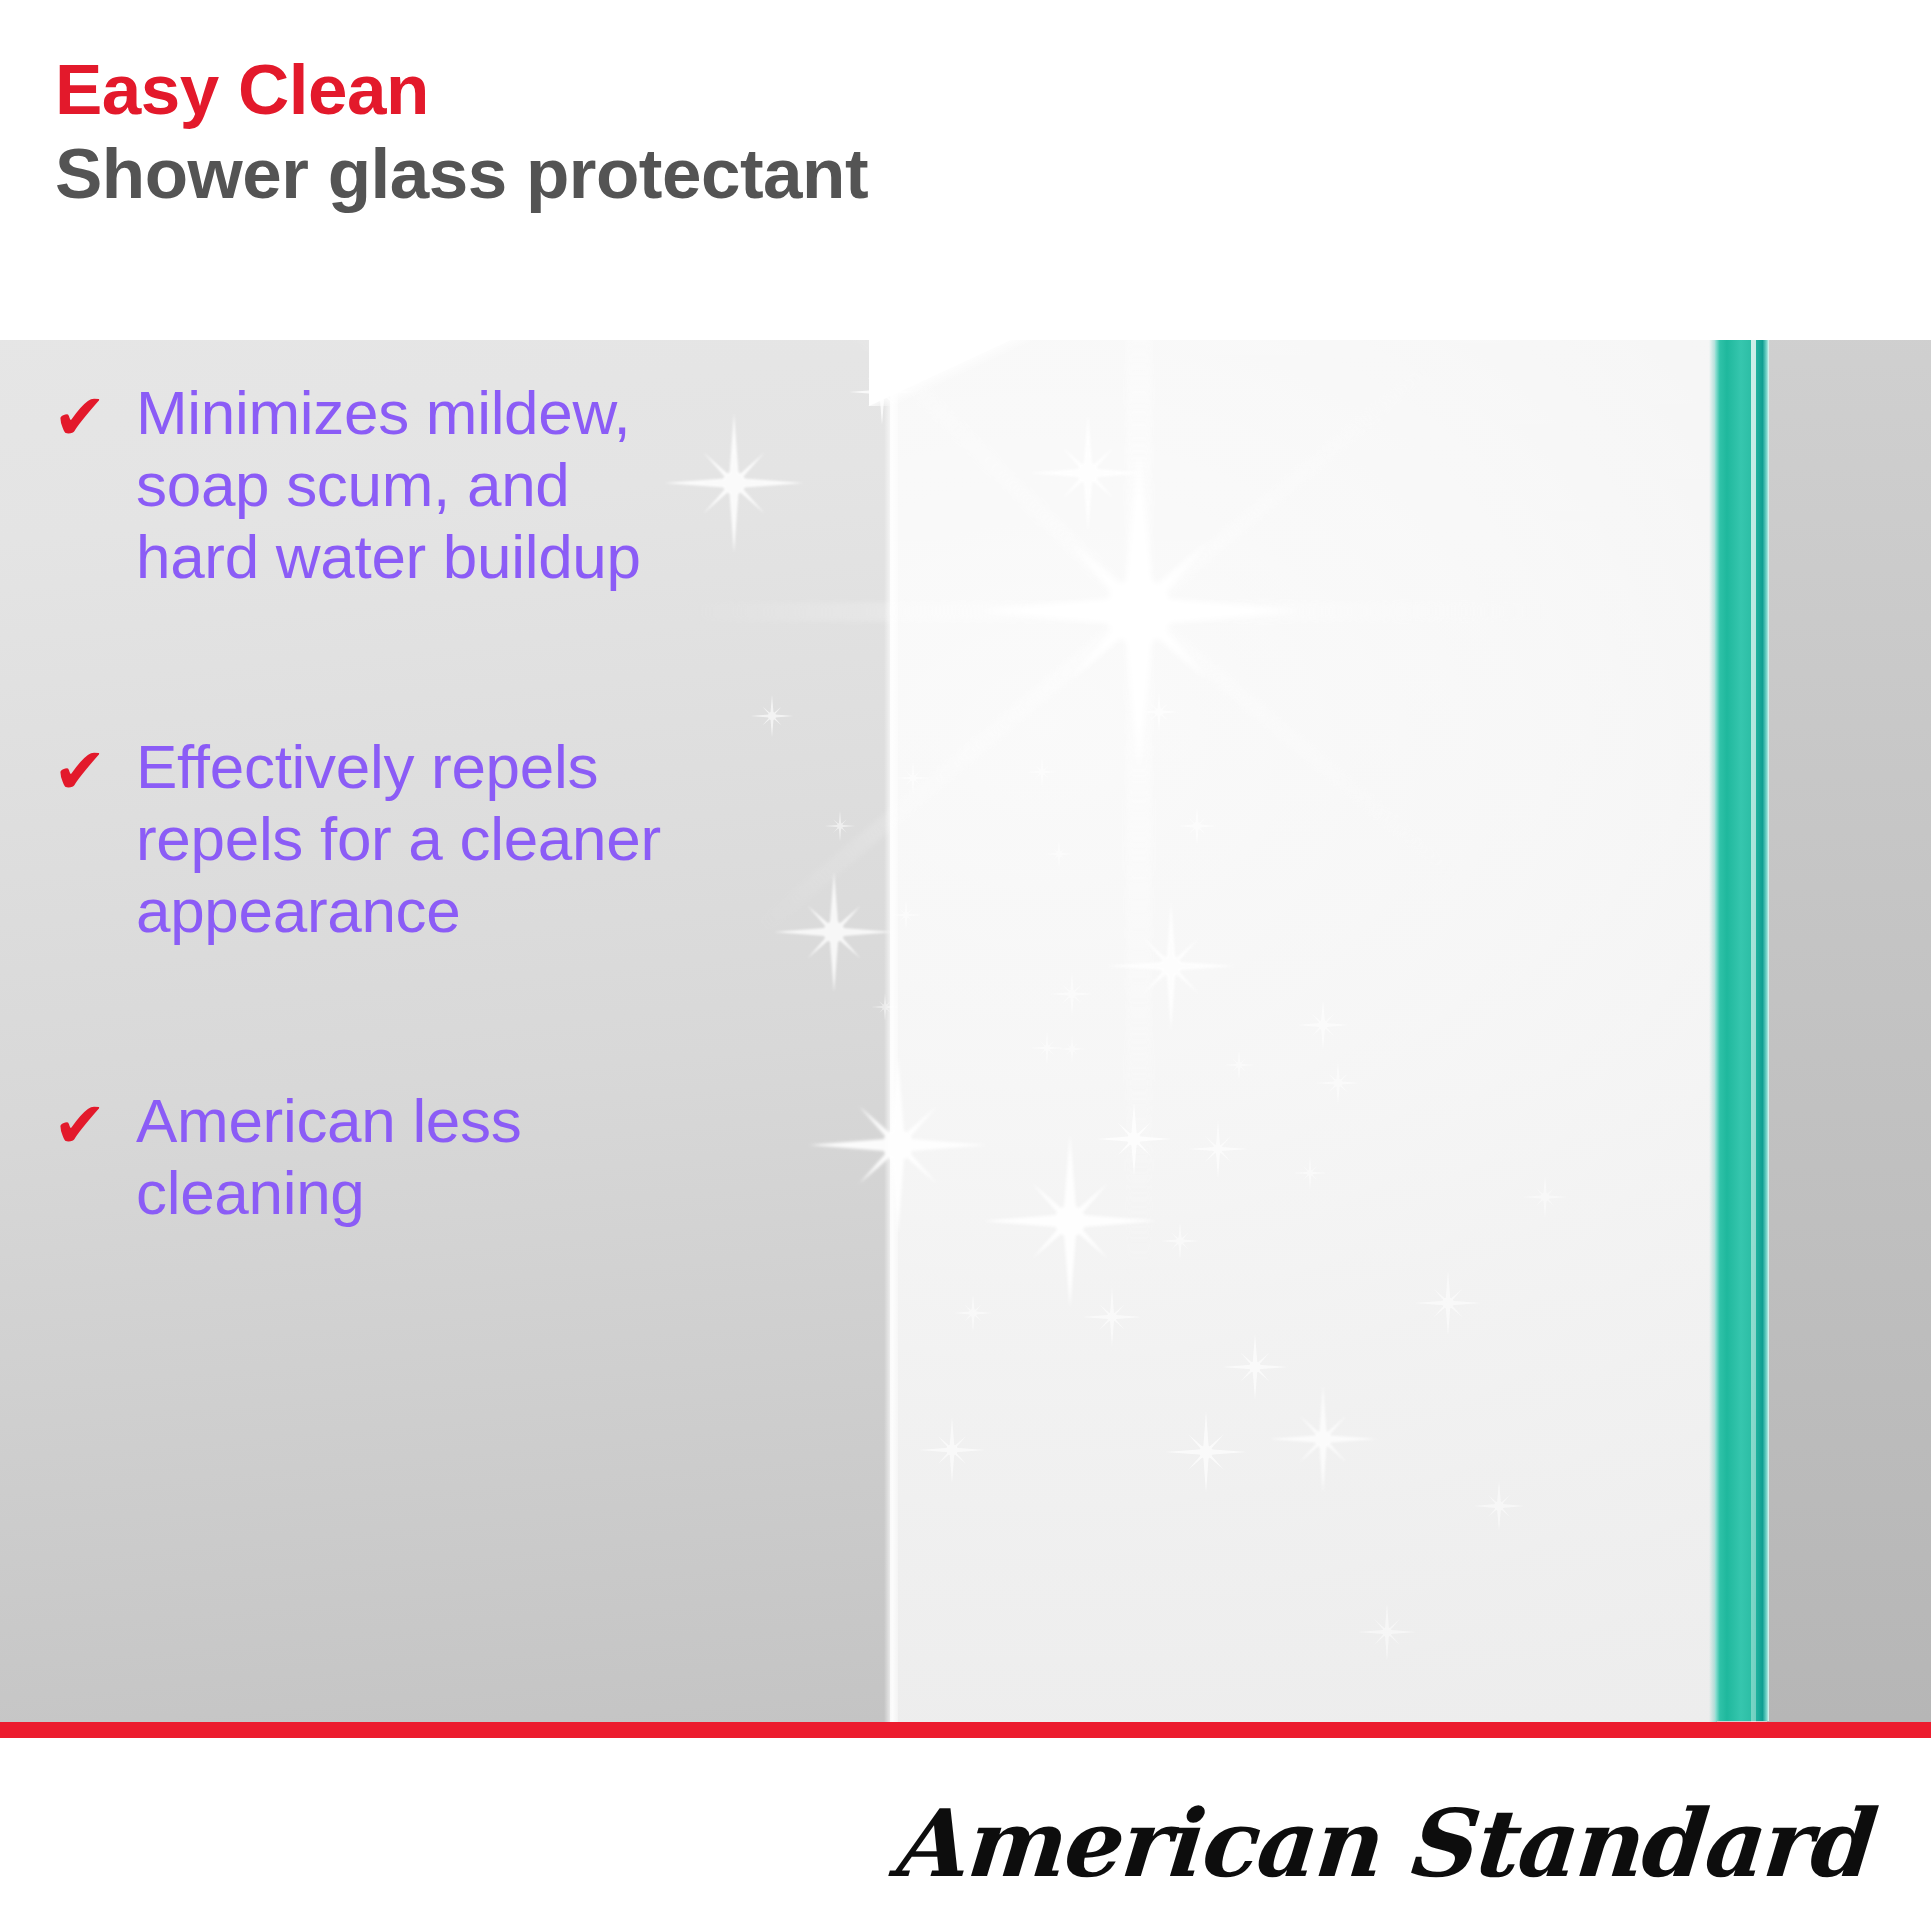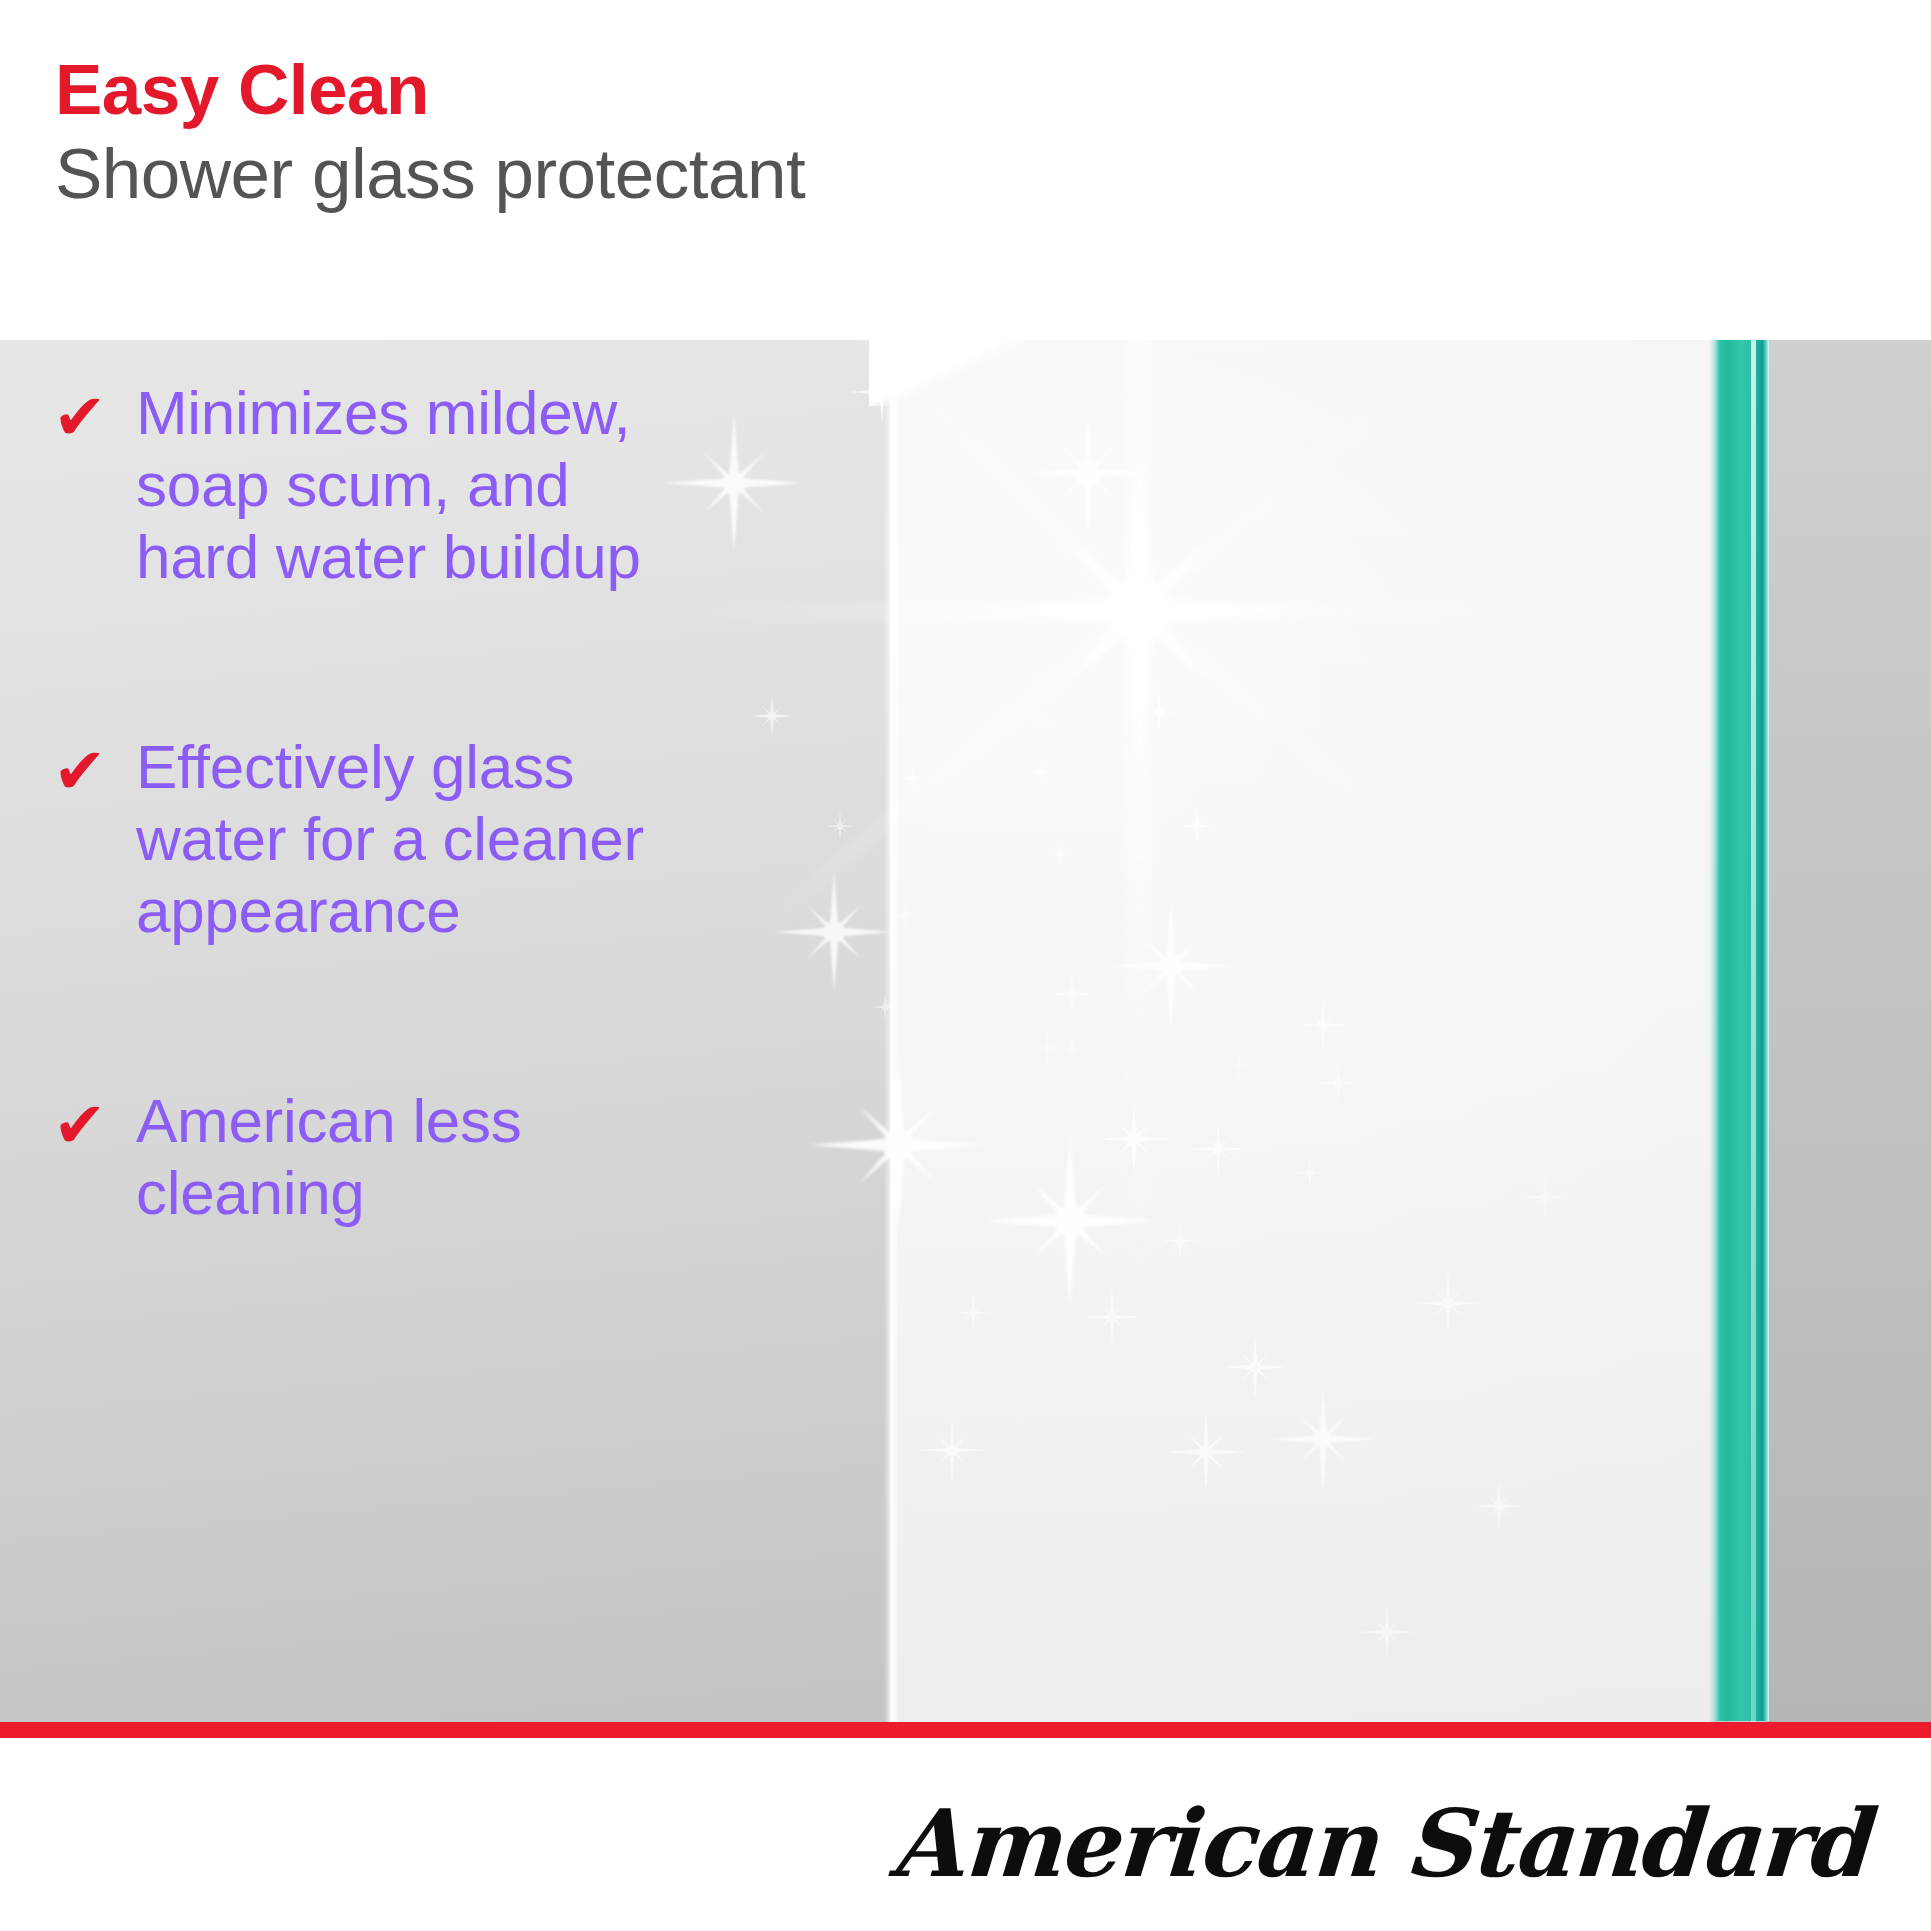--- a/index.html
+++ b/index.html
@@ -16,21 +16,21 @@
     position:absolute;left:0;top:0;width:1931px;height:340px;
     background:#ffffff;z-index:40;
   }
   #title{
     position:absolute;left:55px;top:54px;
     font-size:71px;font-weight:bold;line-height:1;
     color:#e3192b;letter-spacing:-0.5px;white-space:nowrap;
   }
   #subtitle{
     position:absolute;left:55px;top:138px;
-    font-size:71px;font-weight:normal;line-height:1;
+    font-size:71px;font-weight:bold;line-height:1;
     color:#545454;letter-spacing:-0.5px;white-space:nowrap;
   }
 
   
   #stage{
     position:absolute;left:0;top:0;width:1931px;height:1722px;
     overflow:hidden;z-index:5;
   }
   
   #wall{
@@ -659,21 +659,21 @@
     <div id="subtitle">Shower glass protectant</div>
   </div>
 
   <div id="bullets">
     <div class="bullet" id="b0">
       <span class="check">✔</span>
       <span class="btext">Minimizes mildew, soap scum, and hard water buildup</span>
     </div>
     <div class="bullet" id="b1">
       <span class="check">✔</span>
-      <span class="btext">Effectively glass water for a cleaner appearance</span>
+      <span class="btext">Effectively repels repels for a cleaner appearance</span>
     </div>
     <div class="bullet" id="b2">
       <span class="check">✔</span>
       <span class="btext">American less cleaning</span>
     </div>
   </div>
 
   <div id="red-band"></div>
   <div id="footer">
     <div id="logo">American Standard</div>

